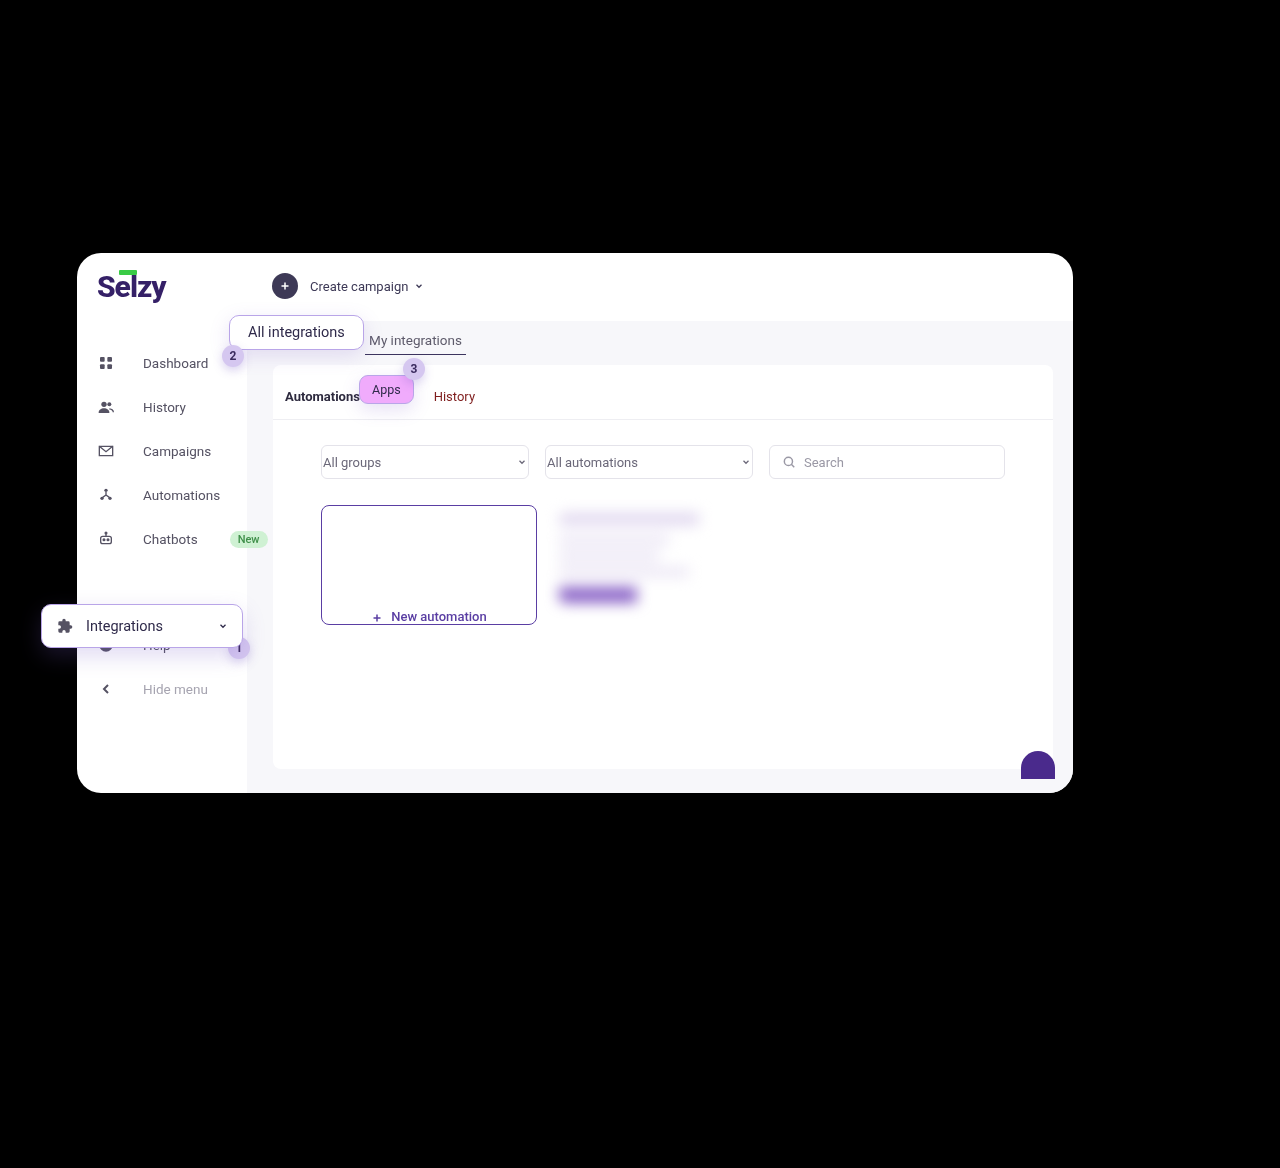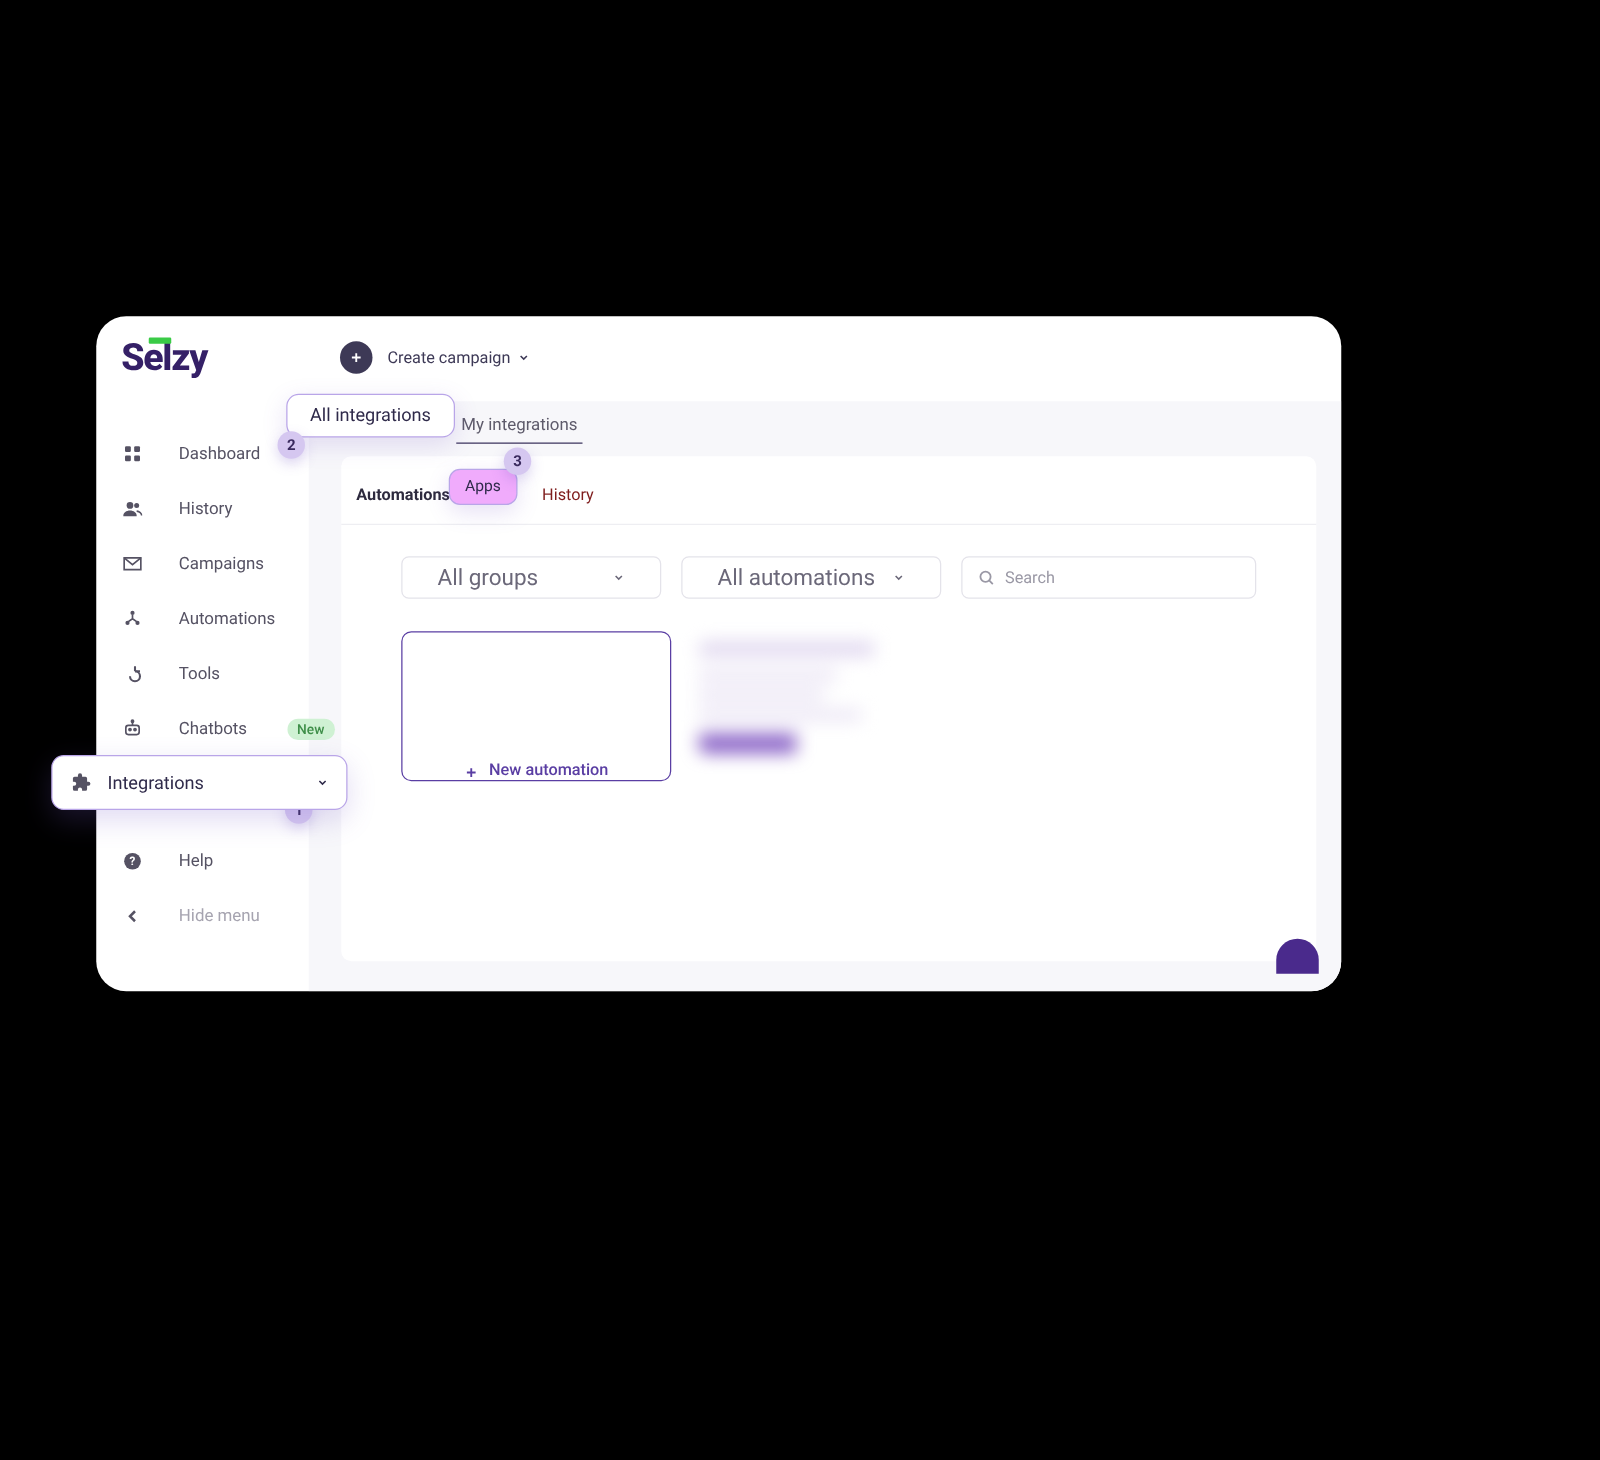--- a/index.html
+++ b/index.html
@@ -210,22 +210,22 @@
     gap: 16px;
   }
   .select {
     height: 34px;
     border: 1px solid #e4e3ea;
     border-radius: 6px;
     background: #fff;
     display: flex;
     align-items: center;
     justify-content: space-between;
-    padding: 0 28px;
-    font-size: 18px;
+    padding: 0 1px;
+    font-size: 13px;
     color: #6b6879;
     cursor: pointer;
   }
   .select.w1 { width: 208px; }
   .select.w2 { width: 208px; }
   .search-box {
     height: 34px;
     border: 1px solid #e4e3ea;
     border-radius: 6px;
     background: #fff;
@@ -297,21 +297,21 @@
     align-items: center;
     justify-content: center;
     z-index: 20;
     box-shadow: 0 4px 10px rgba(120,90,200,0.25);
   }
   
   .integrations-pill {
     position: absolute;
     left: 41px;
     top: 604px;
-    width: 237px;
+    width: 202px;
     height: 44px;
     background: #fff;
     border: 1.5px solid #b9a5e8;
     border-radius: 10px;
     box-shadow: 0 8px 22px rgba(120,90,200,0.22);
     display: flex;
     align-items: center;
     padding: 0 14px;
     gap: 12px;
     z-index: 30;
@@ -449,29 +449,20 @@
     <div class="nav-item">
       <span class="nav-icon">
         <svg viewBox="0 0 24 24" fill="currentColor">
             <circle cx="12" cy="5" r="2.5"></circle>
             <circle cx="6" cy="17" r="2.5"></circle>
             <circle cx="18" cy="17" r="2.5"></circle>
             <path d="M12 7.5V12m0 0l-5 3.5M12 12l5 3.5" stroke="currentColor" stroke-width="2" fill="none"></path>
           </svg>
       </span>
       <span>Automations</span>
-    </div>
-    <div class="nav-item">
-      <span class="nav-icon">
-        <svg viewBox="0 0 24 24" fill="none" stroke="currentColor" stroke-width="2.5">
-            <path d="M15 9a6 6 0 1 1-6 6"></path>
-            <path d="M15 9V3m0 6h6"></path>
-          </svg>
-      </span>
-      <span>Tools</span>
     </div>
     <div class="nav-item">
       <span class="nav-icon">
         <svg viewBox="0 0 24 24" fill="none" stroke="currentColor" stroke-width="2">
             <rect x="4" y="8" width="16" height="11" rx="3"></rect>
             <circle cx="9" cy="13" r="1.3" fill="currentColor"></circle>
             <circle cx="15" cy="13" r="1.3" fill="currentColor"></circle>
             <path d="M12 8V4"></path>
             <circle cx="12" cy="3" r="1.3" fill="currentColor"></circle>
           </svg>

